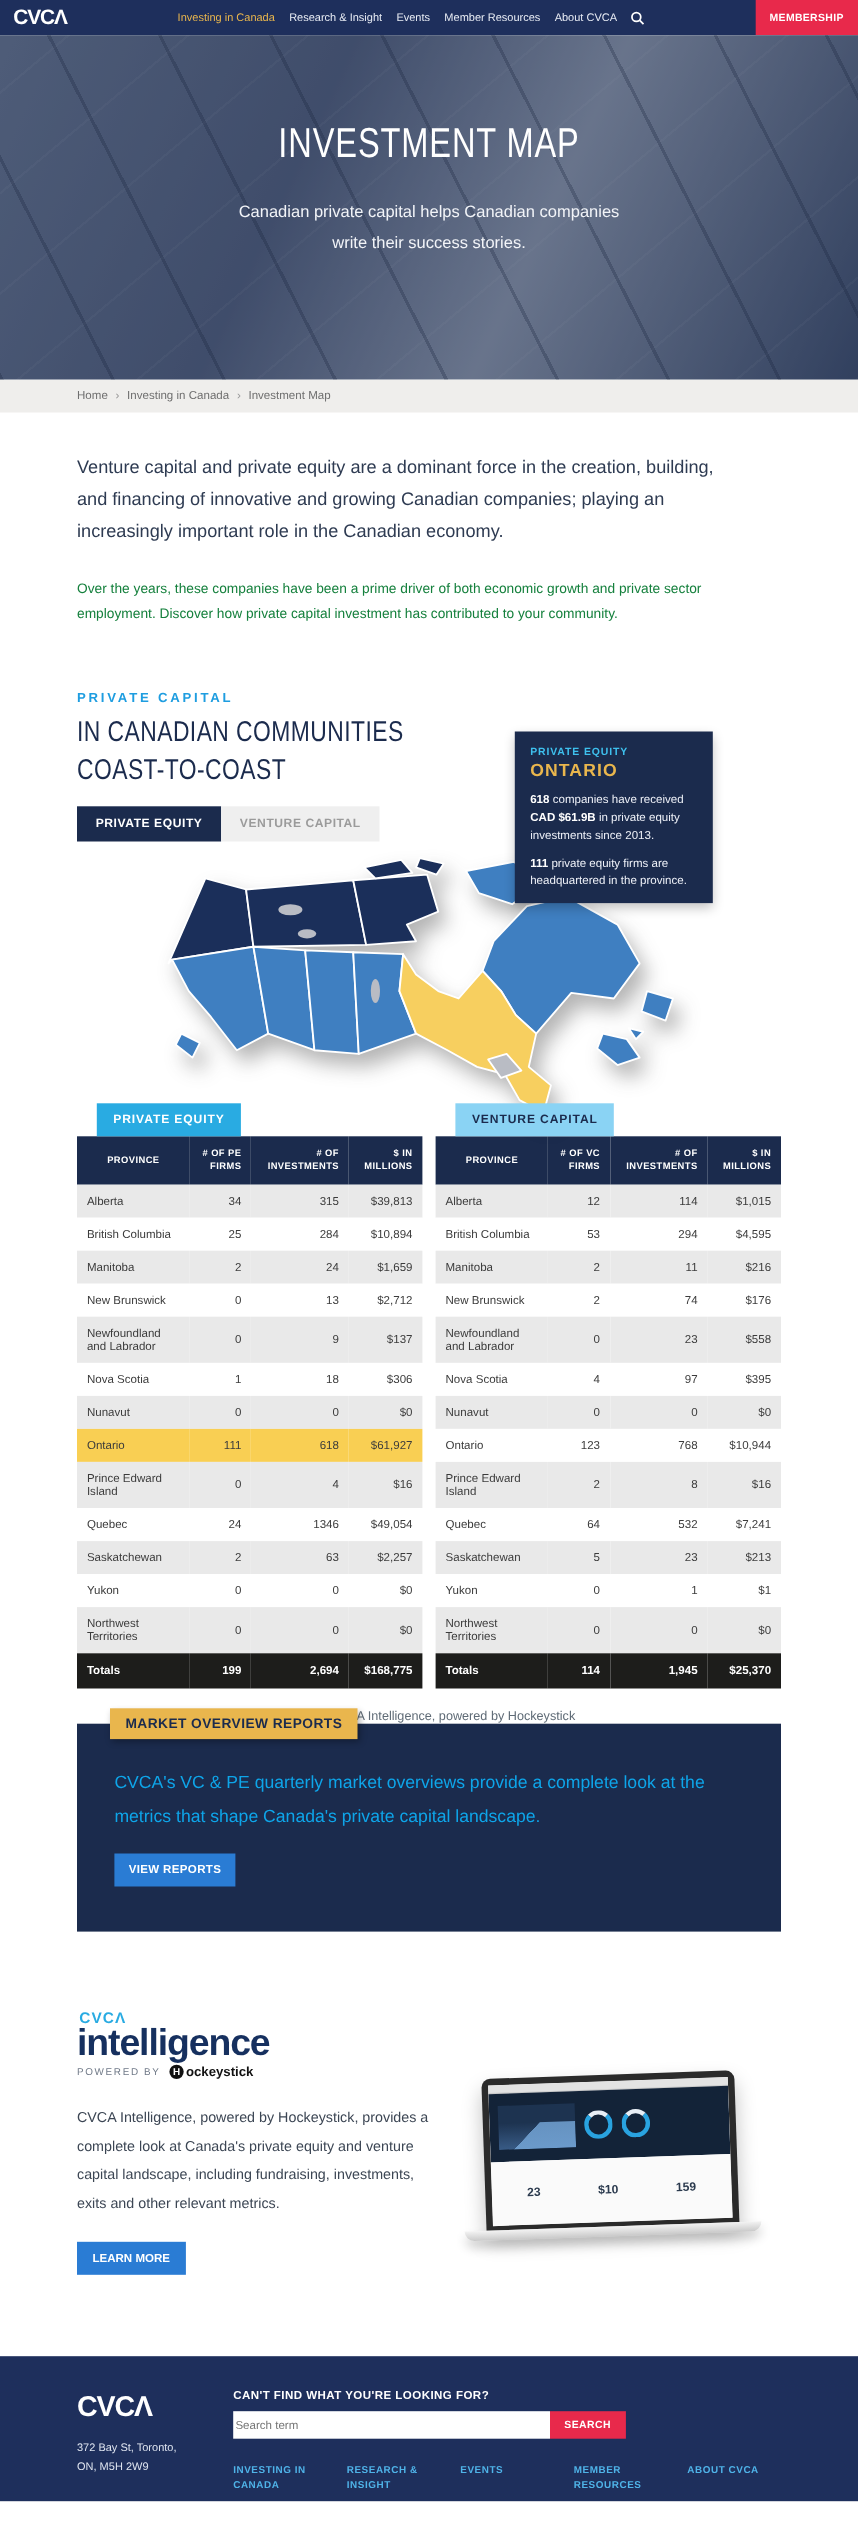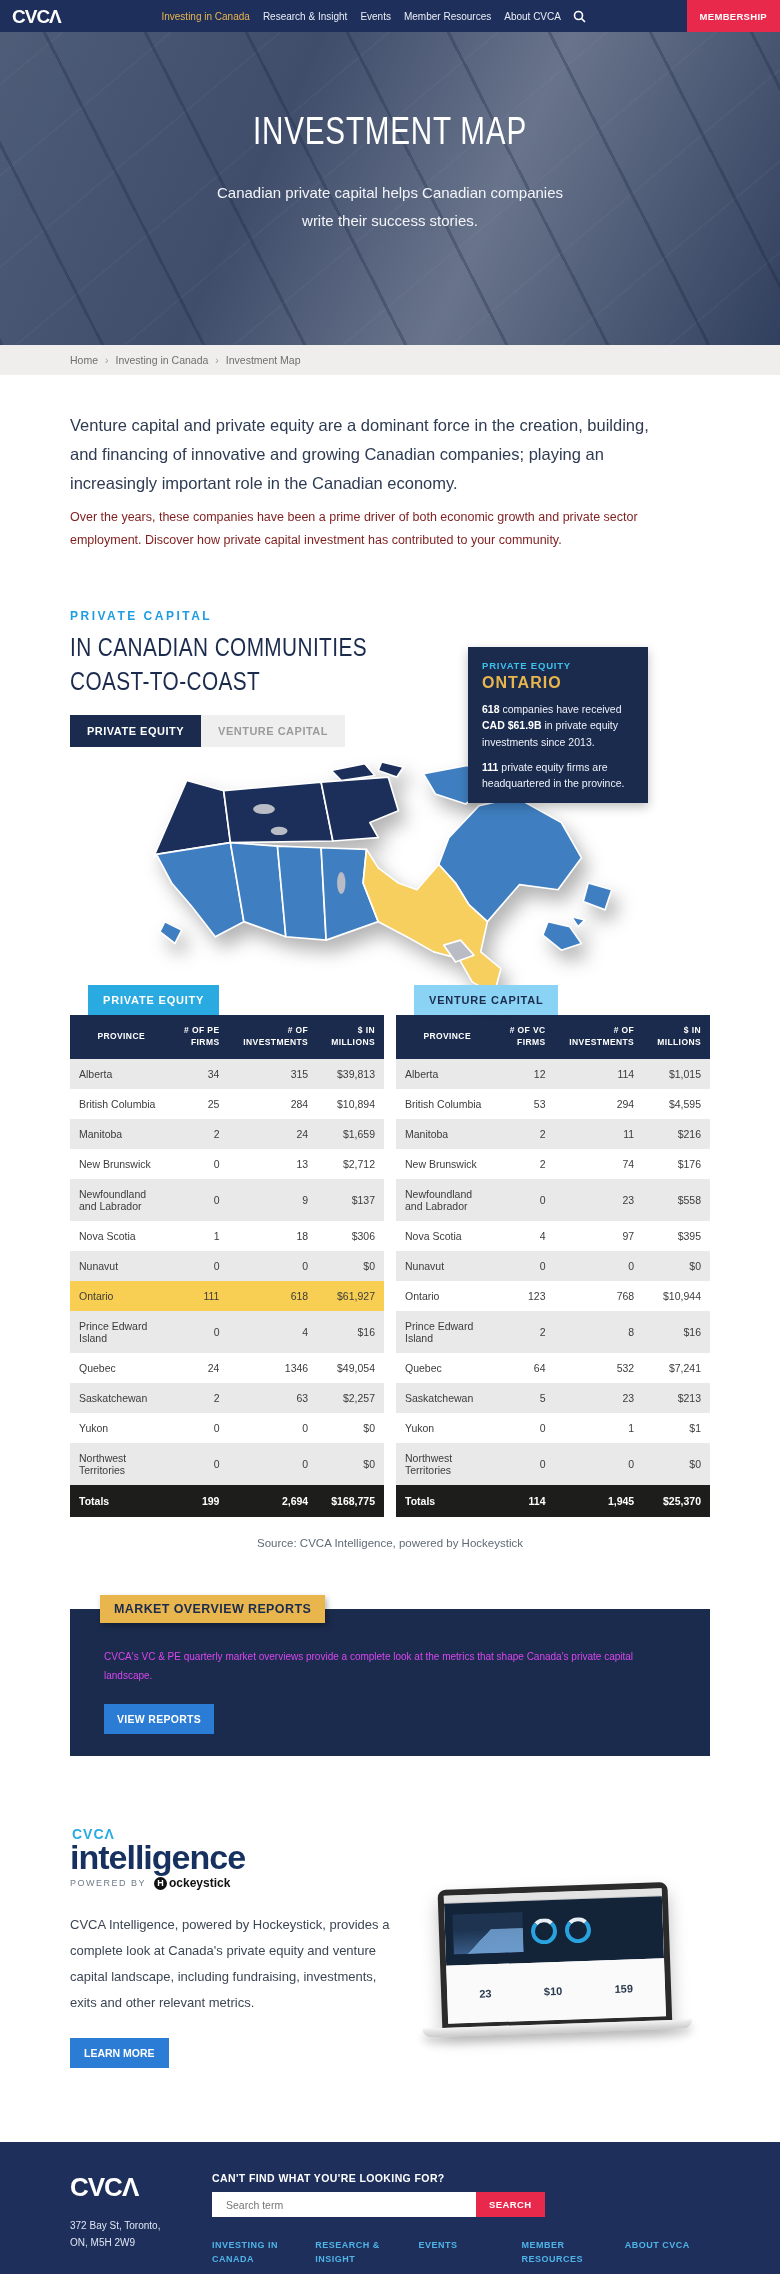--- a/index.html
+++ b/index.html
@@ -38,21 +38,21 @@
   .hero-sub{margin-top:26px;color:#f2f4f8;font-size:15px;line-height:1.85;font-weight:400}
 
   
   .crumbbar{background:#efeeec;padding:9px 0}
   .crumbs{font-size:10.5px;color:#6f6f6f;display:flex;gap:7px;align-items:center}
   .crumbs a{color:#6f6f6f;text-decoration:none}
   .crumb-sep{color:#9a9a9a}
 
   
   .intro-lead{margin-top:36px;font-size:16.5px;line-height:1.75;color:#2e3b52;max-width:610px}
-  .intro-body{margin-top:8px;font-size:12.5px;line-height:1.9;color:#7f1d1d;max-width:620px}
+  .intro-body{margin-top:26px;font-size:12.5px;line-height:1.9;color:#15803d;max-width:620px}
 
   
   .map-section{position:relative;margin-top:56px}
   .eyebrow{color:var(--blue);font-size:12px;font-weight:bold;letter-spacing:2.5px}
   .sec-heading{margin-top:8px;color:var(--navy-deep);font-size:26px;font-weight:400;line-height:1.3;text-transform:uppercase}
   .tabs{margin-top:16px;display:flex}
   .tab{font-size:11px;font-weight:bold;letter-spacing:.5px;padding:10px 17px;cursor:pointer}
   .tab.active{background:var(--navy-deep);color:#fff}
   .tab.inactive{background:#efefef;color:#9b9b9b}
   .tooltip-card{position:absolute;top:38px;right:62px;width:180px;background:var(--navy-deep);
@@ -77,24 +77,24 @@
   thead th:first-child{text-align:center}
   tbody td{font-size:10.5px;color:#3c3c3c;padding:9px 9px;text-align:right;background:#fff}
   tbody td.prov{text-align:left}
   tbody tr:nth-child(odd) td{background:var(--row-gray)}
   tbody tr.hl td{background:var(--row-yellow)}
   tfoot td{background:var(--totals-black);color:#fff;font-size:10.5px;font-weight:bold;padding:10px 9px;text-align:right}
   tfoot td:first-child{text-align:left}
   .source-line{text-align:center;margin-top:20px;font-size:11.5px;color:#5f6b76}
 
   
-  .market{position:relative;background:var(--navy-deep);margin-top:60px;padding:30px 34px 22px}
+  .market{position:relative;background:var(--navy-deep);padding:30px 34px 41px}
   .market-badge{position:absolute;top:-14px;left:30px;background:var(--gold);color:var(--navy-deep);
     font-size:12.5px;font-weight:bold;letter-spacing:.4px;padding:7px 14px;box-shadow:2px 3px 6px rgba(0,0,0,.3)}
-  .market-text{color:#d946ef;font-size:10px;line-height:1.95;max-width:560px;margin-top:8px}
+  .market-text{color:#0ea5e9;font-size:16px;line-height:1.95;max-width:560px;margin-top:8px}
   .market-btn{margin-top:18px;background:var(--btn-blue);color:#fff;border:none;font-size:10.5px;font-weight:bold;
     padding:9px 13px;letter-spacing:.3px;cursor:pointer;font-family:inherit}
 
   
   .intel{display:flex;margin-top:70px;align-items:flex-start;gap:20px}
   .intel-left{width:330px}
   .intel-logo-small{color:var(--badge-blue);font-size:14px;font-weight:bold;letter-spacing:1px;margin-left:2px}
   .intel-logo-main{color:#16305f;font-size:34px;font-weight:bold;letter-spacing:-1px;line-height:.9}
   .powered-row{display:flex;align-items:center;gap:8px;margin-top:4px}
   .powered-by{color:#707a88;font-size:9px;letter-spacing:1.5px}
@@ -123,21 +123,21 @@
 
   
   .footer{margin-top:74px;background:var(--footer-navy);color:#fff;padding:30px 0 0}
   .footer-grid{display:flex;gap:24px}
   .f-left{width:118px;flex-shrink:0}
   .f-logo{color:#fff;font-size:26px;font-weight:bold;letter-spacing:-1px}
   .f-addr{margin-top:14px;font-size:10px;line-height:1.7;color:#dfe5f0}
   .f-right{flex:1}
   .f-find{font-size:10.5px;font-weight:bold;letter-spacing:.4px}
   .f-search{display:flex;margin-top:8px}
-  .f-search input{width:264px;height:25px;border:none;padding:0 14px;font-size:10.5px;font-family:inherit;color:#333}
+  .f-search input{width:288px;height:25px;border:none;padding:0 2px;font-size:10.5px;font-family:inherit;color:#333}
   .f-search button{height:25px;background:var(--red);color:#fff;border:none;font-size:9.5px;font-weight:bold;
     padding:0 13px;cursor:pointer;font-family:inherit;letter-spacing:.4px}
   .f-cols{display:flex;gap:18px;margin-top:22px}
   .f-col{flex:1}
   .f-col h4{color:var(--heading-blue);font-size:9px;letter-spacing:.5px;line-height:1.5;margin-bottom:8px}
 </style>
 </head>
 <body>
 
 <header class="site-header">

